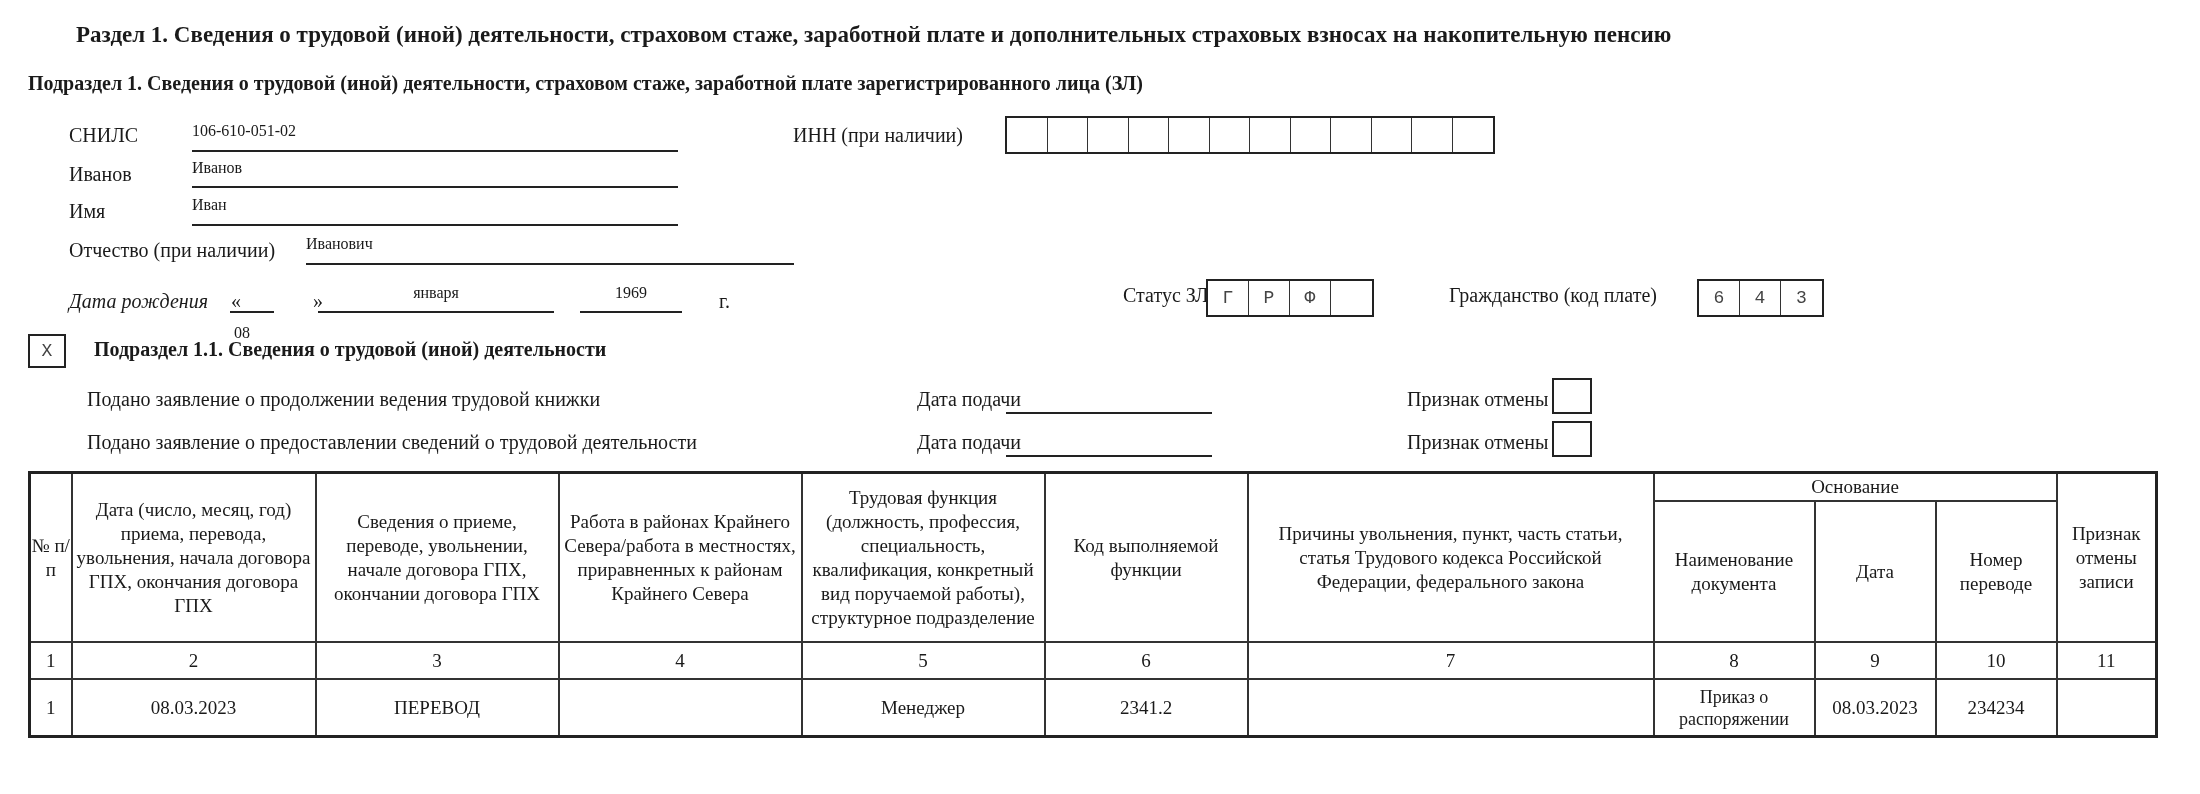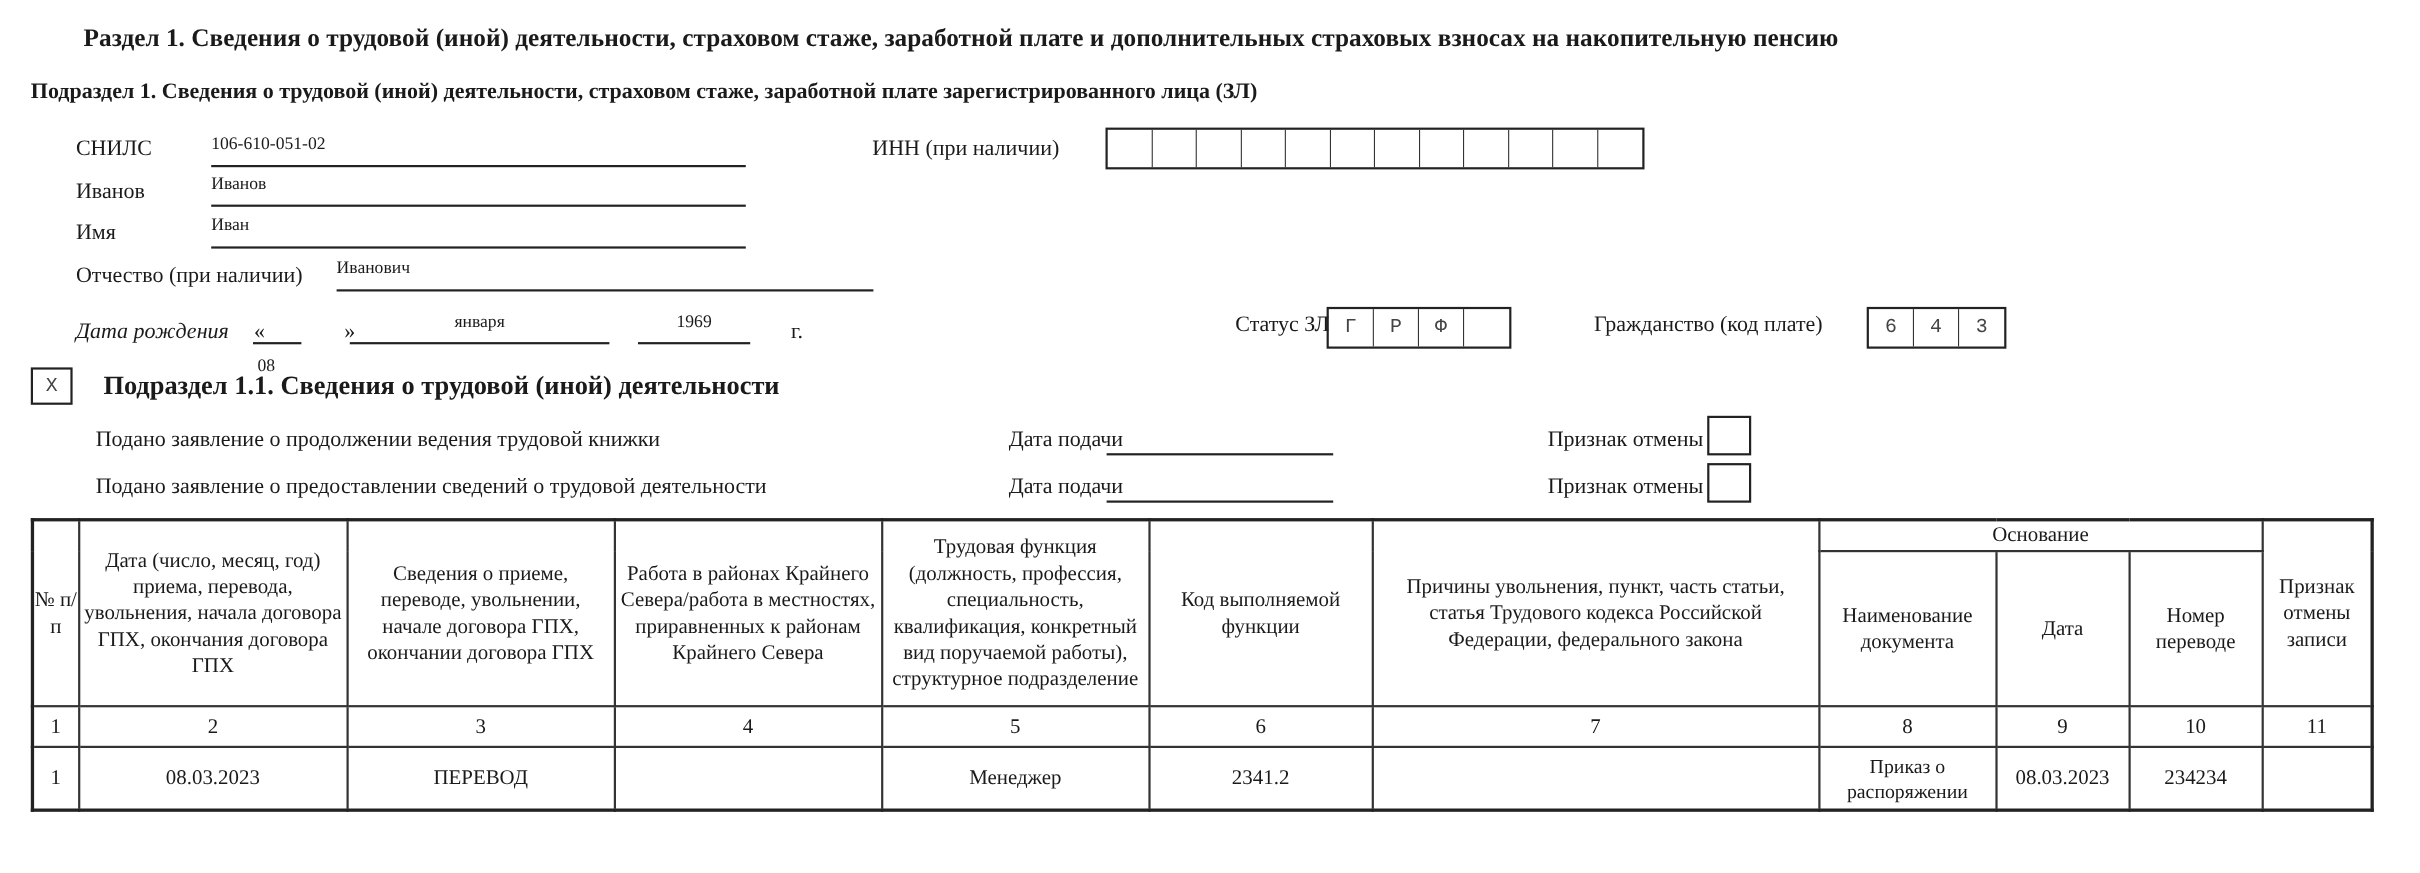--- a/index.html
+++ b/index.html
@@ -89,21 +89,21 @@
 </div>
 
 <div class="abs lbl" style="left:1416px;top:284px;">Гражданство (код плате)</div>
 <div class="abs cellbox" style="left:1697px;top:279px;">
   <div class="c" style="width:41px;">6</div>
   <div class="c" style="width:41px;">4</div>
   <div class="c" style="width:41px;">3</div>
 </div>
 
 <div class="abs chk" style="left:28px;top:334px;">Х</div>
-<div class="abs" style="left:94px;top:338px;font-size:24px;font-weight:bold;white-space:nowrap;">Подраздел 1.1. Сведения о трудовой (иной) деятельности</div>
+<div class="abs" style="left:94px;top:338px;font-size:20px;font-weight:bold;white-space:nowrap;">Подраздел 1.1. Сведения о трудовой (иной) деятельности</div>
 
 <div class="abs lbl" style="left:54px;top:388px;">Подано заявление о продолжении ведения трудовой книжки</div>
 <div class="abs lbl" style="left:884px;top:388px;">Дата подачи</div>
 <div class="abs" style="left:1006px;top:388px;width:206px;height:24px;border-bottom:2px solid #222;"></div>
 <div class="abs lbl" style="left:1374px;top:388px;">Признак отмены</div>
 <div class="abs sq" style="left:1552px;top:378px;"></div>
 
 <div class="abs lbl" style="left:54px;top:431px;">Подано заявление о предоставлении сведений о трудовой деятельности</div>
 <div class="abs lbl" style="left:884px;top:431px;">Дата подачи</div>
 <div class="abs" style="left:1006px;top:431px;width:206px;height:24px;border-bottom:2px solid #222;"></div>

